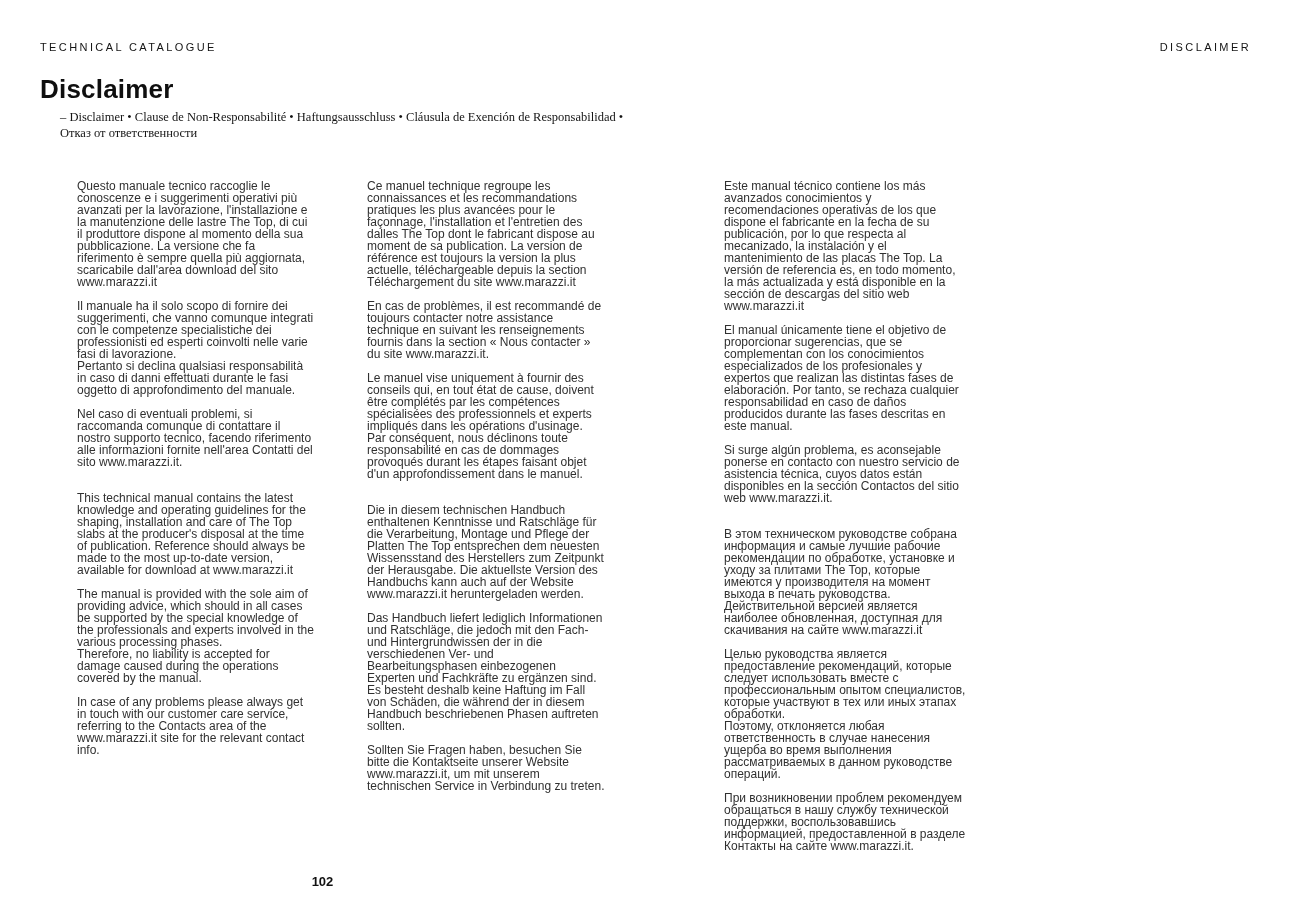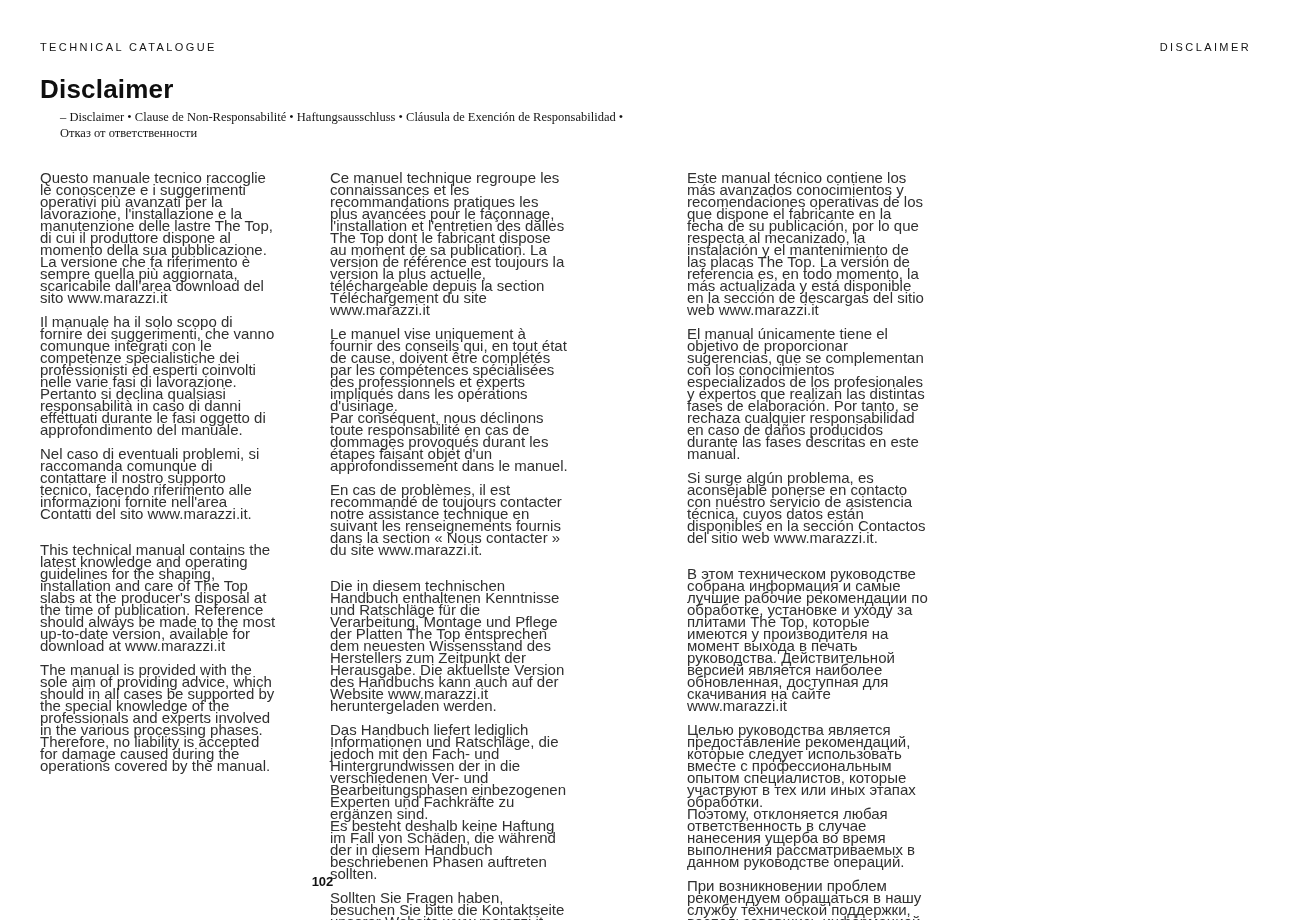--- a/index.html
+++ b/index.html
@@ -38,25 +38,26 @@
     left: 40px;
     width: 565px;
     font-family: "Liberation Serif", serif;
     font-size: 12.5px;
     line-height: 16px;
     color: #141414;
     margin-left: 20px;
   }
   .col {
     position: absolute;
-    top: 172px;
+    top: 180px;
     width: 238px;
-    font-size: 15px;
+    font-size: 12px;
     line-height: 12px;
     color: #303030;
+    margin-left: 37px;
   }
   .col.c1 { left: 40px; }
   .col.c2 { left: 330px; }
   .col.c3 { left: 687px; width: 243px; }
   .section { margin-bottom: 24px; }
   .para {
     white-space: pre-line;
     margin-bottom: 12px;
   }
   .para:last-child { margin-bottom: 0; }
@@ -89,29 +90,30 @@
     <section class="section">
       <p class="para">Questo manuale tecnico raccoglie le conoscenze e i suggerimenti operativi più avanzati per la lavorazione, l'installazione e la manutenzione delle lastre The Top, di cui il produttore dispone al momento della sua pubblicazione. La versione che fa riferimento è sempre quella più aggiornata, scaricabile dall'area download del sito www.marazzi.it</p>
       <p class="para">Il manuale ha il solo scopo di fornire dei suggerimenti, che vanno comunque integrati con le competenze specialistiche dei professionisti ed esperti coinvolti nelle varie fasi di lavorazione.
 Pertanto si declina qualsiasi responsabilità in caso di danni effettuati durante le fasi oggetto di approfondimento del manuale.</p>
       <p class="para">Nel caso di eventuali problemi, si raccomanda comunque di contattare il nostro supporto tecnico, facendo riferimento alle informazioni fornite nell'area Contatti del sito www.marazzi.it.</p>
     </section>
     <section class="section">
       <p class="para">This technical manual contains the latest knowledge and operating guidelines for the shaping, installation and care of The Top slabs at the producer's disposal at the time of publication. Reference should always be made to the most up-to-date version, available for download at www.marazzi.it</p>
       <p class="para">The manual is provided with the sole aim of providing advice, which should in all cases be supported by the special knowledge of the professionals and experts involved in the various processing phases.
 Therefore, no liability is accepted for damage caused during the operations covered by the manual.</p>
+      <p class="para">In case of any problems please always get in touch with our customer care service, referring to the Contacts area of the www.marazzi.it site for the relevant contact info.</p>
     </section>
   </div>
 
   <div class="col c2">
     <section class="section">
       <p class="para">Ce manuel technique regroupe les connaissances et les recommandations pratiques les plus avancées pour le façonnage, l'installation et l'entretien des dalles The Top dont le fabricant dispose au moment de sa publication. La version de référence est toujours la version la plus actuelle, téléchargeable depuis la section Téléchargement du site www.marazzi.it</p>
+      <p class="para">En cas de problèmes, il est recommandé de toujours contacter notre assistance technique en suivant les renseignements fournis dans la section « Nous contacter » du site www.marazzi.it.</p>
       <p class="para">Le manuel vise uniquement à fournir des conseils qui, en tout état de cause, doivent être complétés par les compétences spécialisées des professionnels et experts impliqués dans les opérations d'usinage.
 Par conséquent, nous déclinons toute responsabilité en cas de dommages provoqués durant les étapes faisant objet d'un approfondissement dans le manuel.</p>
-      <p class="para">En cas de problèmes, il est recommandé de toujours contacter notre assistance technique en suivant les renseignements fournis dans la section « Nous contacter » du site www.marazzi.it.</p>
     </section>
     <section class="section">
       <p class="para">Die in diesem technischen Handbuch enthaltenen Kenntnisse und Ratschläge für die Verarbeitung, Montage und Pflege der Platten The Top entsprechen dem neuesten Wissensstand des Herstellers zum Zeitpunkt der Herausgabe. Die aktuellste Version des Handbuchs kann auch auf der Website www.marazzi.it heruntergeladen werden.</p>
       <p class="para">Das Handbuch liefert lediglich Informationen und Ratschläge, die jedoch mit den Fach- und Hintergrundwissen der in die verschiedenen Ver- und Bearbeitungsphasen einbezogenen Experten und Fachkräfte zu ergänzen sind.
 Es besteht deshalb keine Haftung im Fall von Schäden, die während der in diesem Handbuch beschriebenen Phasen auftreten sollten.</p>
       <p class="para">Sollten Sie Fragen haben, besuchen Sie bitte die Kontaktseite unserer Website www.marazzi.it, um mit unserem technischen Service in Verbindung zu treten.</p>
     </section>
   </div>
 
   <div class="col c3">

